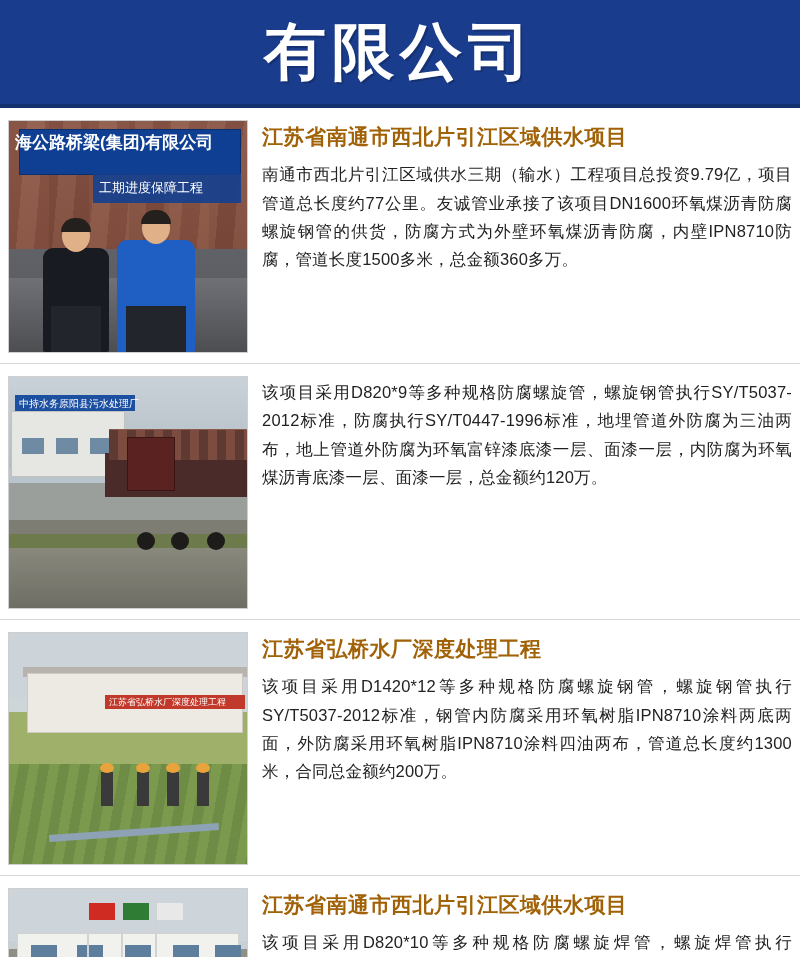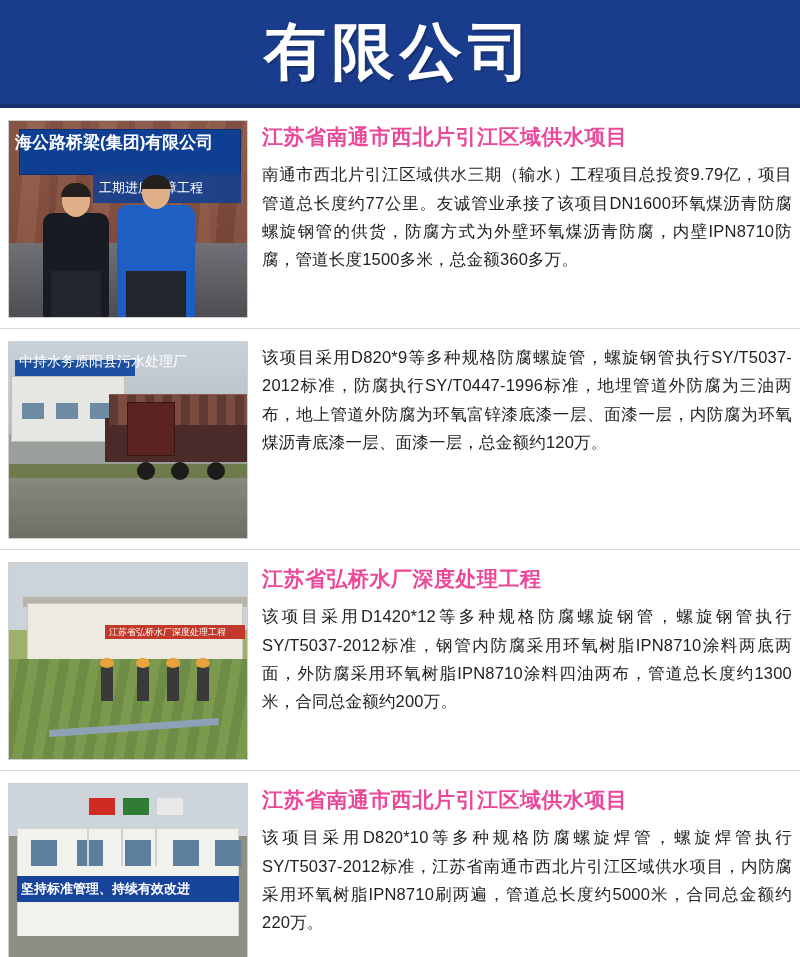--- a/index.html
+++ b/index.html
@@ -46,36 +46,36 @@
     display: flex;
     align-items: flex-start;
     padding: 12px 8px 10px 8px;
     box-sizing: border-box;
   }
   .case-row + .case-row {
     border-top: 1px solid #d8d8d8;
   }
   .thumb {
     width: 240px;
-    height: 198px;
+    height: 233px;
     flex: 0 0 240px;
     margin-right: 14px;
     border: 1px solid #cfcfcf;
     box-sizing: border-box;
     position: relative;
     overflow: hidden;
     background: #8c8c8c;
   }
   .case-body {
     flex: 1 1 auto;
     min-width: 0;
     padding-top: 2px;
   }
   .case-title {
-    color: #ec4899;
+    color: #a16207;
     font-size: 21px;
     font-weight: bold;
     line-height: 1.25;
     margin: 2px 0 10px 0;
     letter-spacing: 0.5px;
   }
   .case-desc {
     color: #222222;
     font-size: 16.5px;
     line-height: 1.72;
@@ -142,21 +142,21 @@
     background: #1f5fc4; border-radius: 10px 10px 2px 2px;
   }
   .ph1 .legs {
     position: absolute; left: 12%; right: 12%; bottom: 0; height: 46px; background: #23252c;
   }
 
   
   .ph2 { background: linear-gradient(#b9c4cc 0 46%, #9a9f9b 46% 62%, #7e7d74 62% 100%); }
   .ph2 .sky { position:absolute; left:0; top:0; right:0; height: 92px; background: linear-gradient(#c9d2d8,#b2bcc3); }
   .ph2 .gatebar { position:absolute; left: 6px; top: 18px; width: 120px; height: 16px; background:#1d4fa0; }
-  .ph2 .gatebar-t { position:absolute; left: 10px; top: 11px; color:#fff; font-size: 14px; white-space: nowrap; }
+  .ph2 .gatebar-t { position:absolute; left: 10px; top: 20px; color:#fff; font-size: 10px; white-space: nowrap; }
   .ph2 .bldg { position:absolute; left: 2px; top: 34px; width: 112px; height: 64px; background:#e6e6e2; border:1px solid #c2c2bc; }
   .ph2 .bldg .win { position:absolute; width: 22px; height: 16px; background:#6f8ba3; }
   .ph2 .truckcab { position:absolute; left: 118px; top: 60px; width: 46px; height: 52px; background:#5a2322; border:1px solid #3a1514; }
   .ph2 .trailer { position:absolute; left: 96px; top: 76px; width: 146px; height: 44px; background:#4b2a2a; }
   .ph2 .pipes { position:absolute; left: 100px; top: 52px; width: 140px; height: 30px;
     background: repeating-linear-gradient(90deg,#5e3a33 0 9px,#7c4c41 9px 18px); border-top:1px solid #8a5a4c; }
   .ph2 .wheel { position:absolute; bottom: 58px; width: 18px; height: 18px; border-radius:50%; background:#1d1c1a; }
   .ph2 .road { position:absolute; left:0; right:0; bottom:0; height: 66px; background: linear-gradient(#8c8b80,#6f6e64); }
   .ph2 .grass { position:absolute; left:0; right:0; bottom: 60px; height: 14px; background:#6c7a4c; }
 

